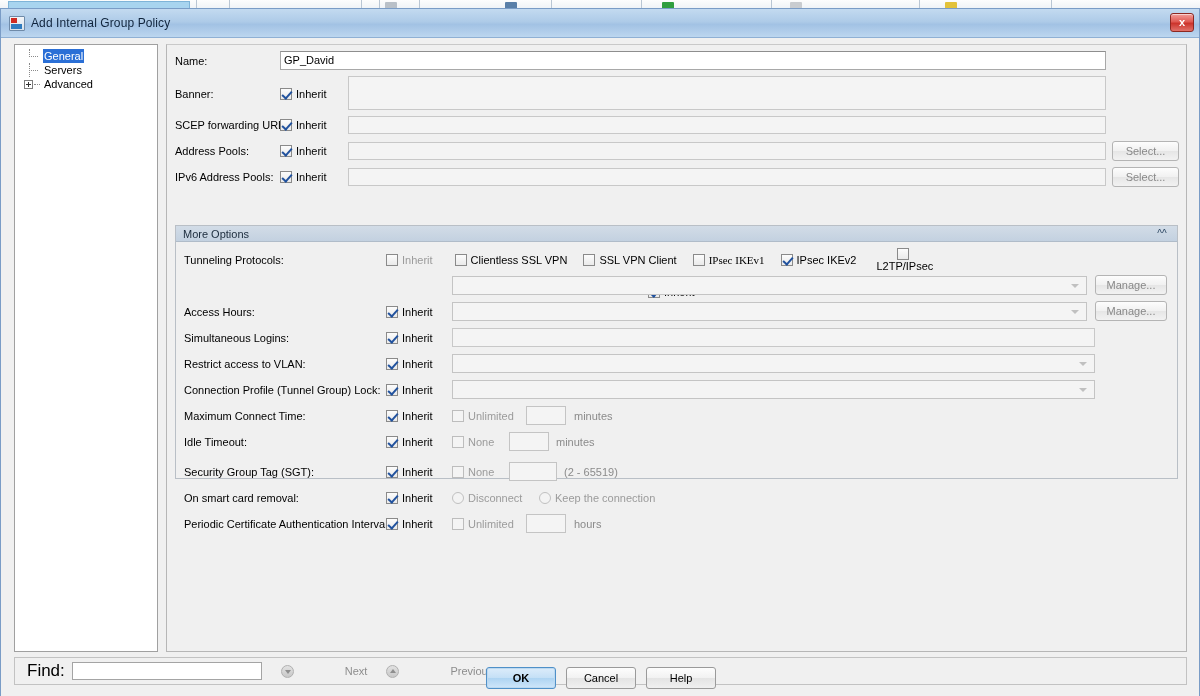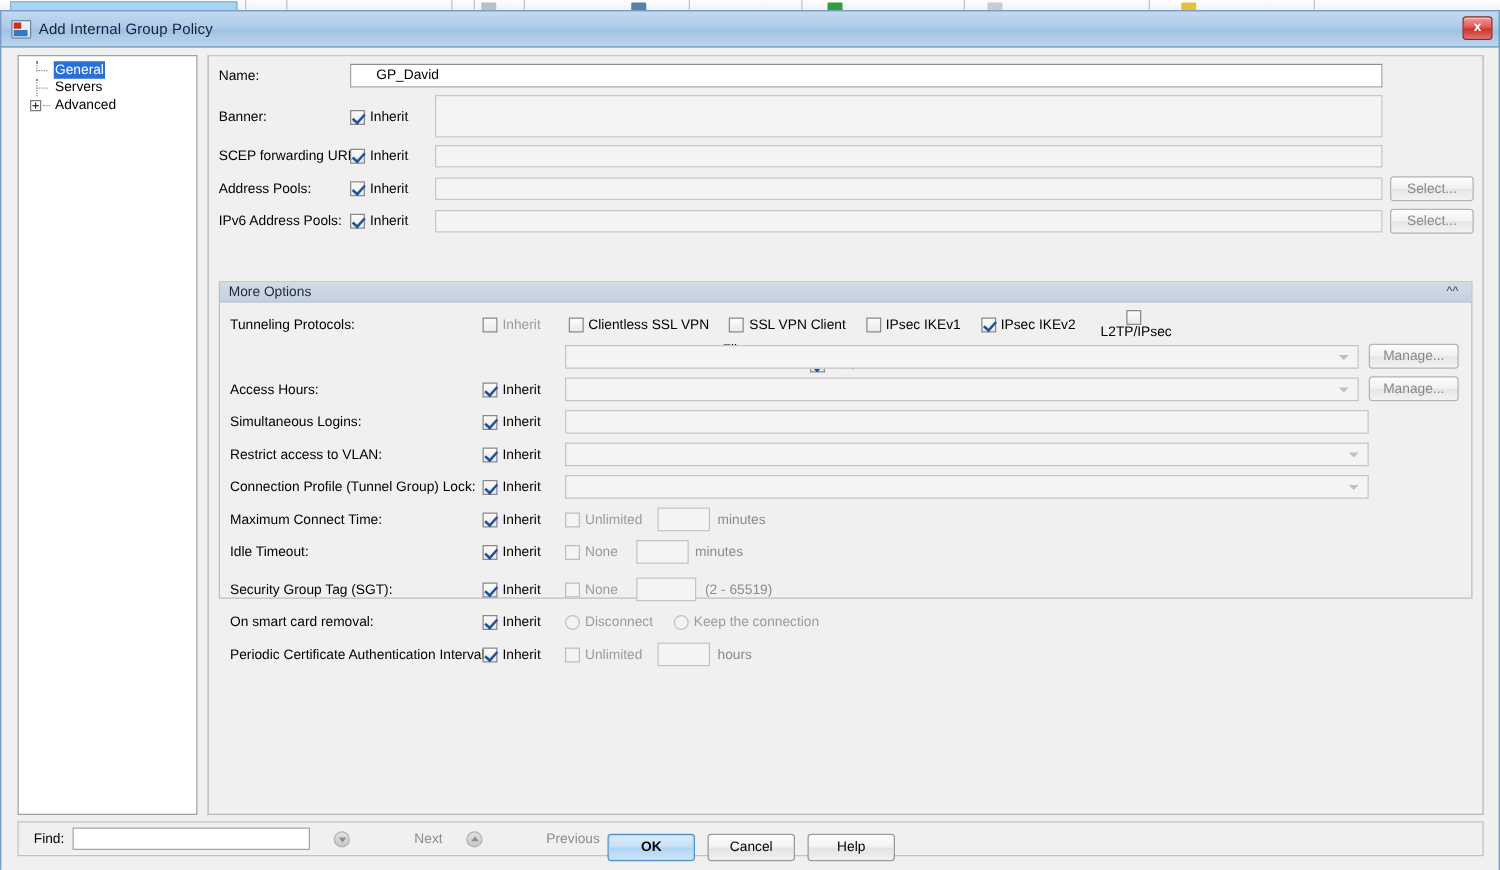--- a/index.html
+++ b/index.html
@@ -224,21 +224,21 @@
     flex: none;
   }
 
   
   .tinput {
     background: #ffffff;
     border: 1px solid #a8a8a8;
     border-top-color: #8e8e8e;
     box-sizing: border-box;
     font-size: 11px;
-    padding: 0 20px;
+    padding: 0 3px;
     line-height: 1;
     display: flex;
     align-items: center;
     color: #000;
     overflow: hidden;
     white-space: nowrap;
   }
   .tinput.disabled {
     background: #f4f4f4;
     border-color: #c4c4c4;
@@ -321,21 +321,21 @@
     position: absolute;
     left: 13px; top: 619px;
     width: 1173px; height: 28px;
     background: #f0f0f0;
     border: 1px solid #c2c2c2;
     box-sizing: border-box;
     display: flex;
     align-items: center;
     padding-left: 12px;
   }
-  #find-label { font-size: 11px; margin-right: 7px; }
+  #find-label { font-size: 17px; margin-right: 7px; }
   #find-input {
     width: 190px; height: 18px;
     background: #fff;
     border: 1px solid #a4a4a4;
     box-sizing: border-box;
   }
   .nav-btn {
     display: flex;
     align-items: center;
     margin-left: 14px;
@@ -506,21 +506,21 @@
               <span class="chk-label dis">Inherit</span>
             </div>
             <div style="display:flex;align-items:center;margin-left:22px;">
               <span class="chk"></span>
               <span class="chk-label">Clientless SSL VPN</span>
             </div>
             <div style="display:flex;align-items:center;margin-left:16px;">
               <span class="chk"></span>
               <span class="chk-label">SSL VPN Client</span>
             </div>
-            <div style="display:flex;align-items:center;margin-left:16px;">
+            <div style="display:flex;align-items:center;margin-left:16px;font-family:Liberation Serif, serif;">
               <span class="chk"></span>
               <span class="chk-label">IPsec IKEv1</span>
             </div>
             <div style="display:flex;align-items:center;margin-left:16px;">
               <span class="chk checked"></span>
               <span class="chk-label">IPsec IKEv2</span>
             </div>
             <div style="display:flex;align-items:center;margin-left:16px;flex-direction:column;">
               <span class="chk"></span>
               <span class="chk-label">L2TP/IPsec</span>

